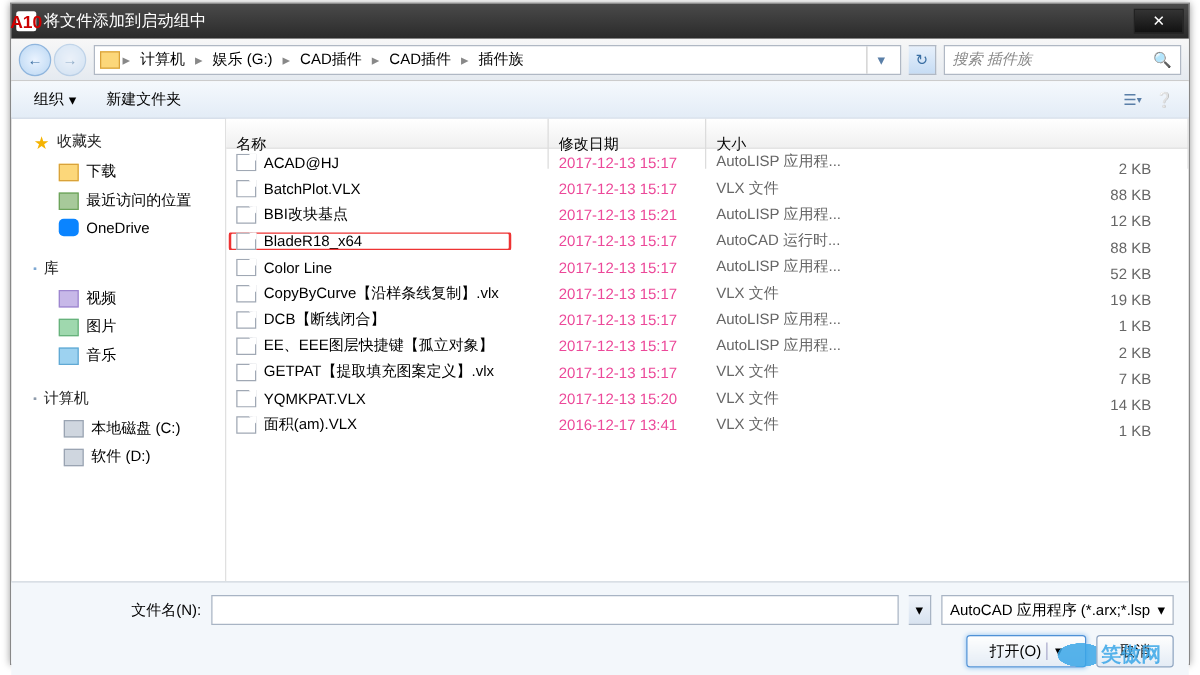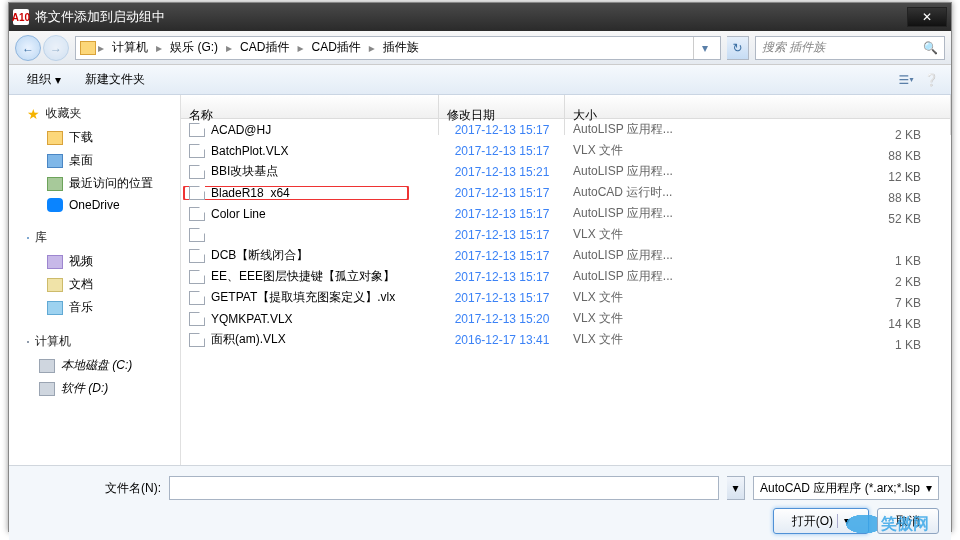--- a/index.html
+++ b/index.html
@@ -1,19 +1,19 @@
 <!DOCTYPE html>
 <html><head>
 <meta charset="utf-8">
 <style>
 * { margin: 0; padding: 0; box-sizing: border-box; font-family: "Microsoft YaHei", sans-serif; font-size: 12px; }
 body { background: #fff; width: 960px; height: 540px; overflow: hidden; }
 .window { width: 944px; height: 530px; margin: 2px auto; border: 1px solid #888; background: #fff; box-shadow: 0 0 6px rgba(0,0,0,0.4); }
 .titlebar { height: 28px; background: linear-gradient(#4a4a4a, #2a2a2a); display: flex; align-items: center; padding: 0 4px; }
-.titlebar-icon { width: 16px; height: 16px; background: #fff; border-radius: 2px; display: flex; align-items: center; justify-content: center; margin-right: 6px; font-size: 10px; color: #c00; font-weight: bold; }
+.titlebar-icon { width: 16px; height: 16px; background: #fff; border-radius: 2px; display: flex; align-items: center; justify-content: center; margin-right: 6px; font-size: 14px; color: #c00; font-weight: bold; }
 .titlebar-text { color: #fff; font-size: 13px; flex: 1; }
 .winbtns { display: flex; }
 .winbtn { width: 40px; height: 20px; display: flex; align-items: center; justify-content: center; color: #fff; background: linear-gradient(#555,#333); margin-left: 2px; border: 1px solid #222; }
 .winbtn.close { background: linear-gradient(#333,#111); }
 .navbar { height: 34px; background: linear-gradient(#f7f7f7,#e5eaf0); border-bottom: 1px solid #ccc; display: flex; align-items: center; padding: 0 6px; gap: 6px; }
 .navarrows { display: flex; gap: 2px; }
 .navarrow { width: 26px; height: 26px; border-radius: 50%; background: radial-gradient(#eaf3ff,#b9d6f2); border: 1px solid #8fb5dd; display: flex; align-items: center; justify-content: center; color: #3b6fa3; }
 .navarrow.disabled { opacity: 0.5; }
 .loc { flex: 1; height: 24px; border: 1px solid #b0b8c4; background: #fff; display: flex; align-items: center; padding: 0 4px; gap: 2px; }
 .loc .ficon { width: 16px; height: 14px; background: #fcd77a; border: 1px solid #d9a23a; }
@@ -39,33 +39,33 @@
 .icon.desk { background: #7fb7e8; border: 1px solid #4a86c4; }
 .icon.clock { background: #a7c99a; border: 1px solid #6da35b; }
 .icon.cloud { background: #0a84ff; border-radius: 4px; }
 .icon.lib { background: #b9d6f2; border: 1px solid #7fa8d1; }
 .icon.video { background: #c7b8e8; border: 1px solid #9d86cf; }
 .icon.pic { background: #9fd8ae; border: 1px solid #67b27c; }
 .icon.doc { background: #f0e3a8; border: 1px solid #cdbb6b; }
 .icon.music { background: #9dd2f0; border: 1px solid #61a9d4; }
 .icon.pc { background: #bcc5d0; border: 1px solid #8f9bab; }
 .icon.disk { background: #cfd6df; border: 1px solid #9aa4b2; }
-.sb-comp { padding-left: 30px; font-style: italic; }
+.sb-comp { padding-left: 42px; }
 .main { flex: 1; display: flex; flex-direction: column; }
 .cols { display: flex; height: 24px; background: linear-gradient(#fff,#f0f0f0); border-bottom: 1px solid #dcdcdc; }
 .col { border-right: 1px solid #dcdcdc; padding: 20px 8px; display: flex; align-items: center; }
 .col-name { width: 258px; }
 .col-date { width: 126px; }
 .col-type { width: 122px; }
 .col-size { flex: 1; justify-content: flex-start; }
 .rows { flex: 1; overflow: auto; }
 .row { display: flex; height: 21px; align-items: center; }
 .cell { padding: 0 8px; overflow: hidden; white-space: nowrap; text-overflow: ellipsis; }
 .c-name { width: 258px; display: flex; align-items: center; gap: 6px; }
-.c-date { width: 126px; color: #3b82f6; text-align: center; }
+.c-date { width: 126px; color: #ec4899; }
 .c-type { width: 122px; color: #666; }
 .c-size { flex: 1; text-align: right; padding-right: 30px; color: #666; margin-top: 10px; }
 .ficon2 { width: 16px; height: 14px; background: #fff; border: 1px solid #a0a8b4; position: relative; display: inline-block; flex: none; }
 .ficon2::after { content: ''; position: absolute; top: -1px; right: -1px; border: 3px solid transparent; border-top-color: #fff; border-right-color: #fff; }
 .highlighted .c-name { position: relative; }
 .highlighted .c-name::before { content: ''; position: absolute; left: 2px; right: 30px; top: -1px; bottom: -1px; border: 2px solid #e33; border-radius: 3px; }
 .bottom { border-top: 1px solid #d0d6dd; padding: 10px 12px; display: flex; flex-direction: column; gap: 8px; background: #f3f7fb; }
 .frow { display: flex; align-items: center; gap: 8px; }
 .flabel { width: 140px; text-align: right; }
 .finput { flex: 1; height: 24px; border: 1px solid #a8b4c4; background: #fff; }
@@ -151,44 +151,40 @@
       <div class="sb-group">
         <div class="sb-head">
             <span class="star">★</span>
             <span>收藏夹</span>
           </div>
         <div class="sb-item">
             <span class="icon folder"></span>
             <span>下载</span>
           </div>
         <div class="sb-item">
-            <span class="icon desk"></span>
-            <span>桌面</span>
-          </div>
-        <div class="sb-item">
             <span class="icon clock"></span>
             <span>最近访问的位置</span>
           </div>
         <div class="sb-item">
             <span class="icon cloud"></span>
             <span>OneDrive</span>
           </div>
       </div>
       <div class="sb-group">
         <div class="sb-head">
             <span class="icon lib"></span>
             <span>库</span>
           </div>
         <div class="sb-item">
             <span class="icon video"></span>
             <span>视频</span>
           </div>
         <div class="sb-item">
-            <span class="icon doc"></span>
-            <span>文档</span>
+            <span class="icon pic"></span>
+            <span>图片</span>
           </div>
         <div class="sb-item">
             <span class="icon music"></span>
             <span>音乐</span>
           </div>
       </div>
       <div class="sb-group">
         <div class="sb-head">
             <span class="icon pc"></span>
             <span>计算机</span>
@@ -252,23 +248,25 @@
               <span class="ficon2"></span>
               <span>Color Line</span>
             </div>
             <div class="cell c-date">2017-12-13 15:17</div>
             <div class="cell c-type">AutoLISP 应用程...</div>
             <div class="cell c-size">52 KB</div>
           </div>
           <div class="row">
             <div class="cell c-name">
               <span class="ficon2"></span>
-            </div>
-            <div class="cell c-date">2017-12-13 15:17</div>
-            <div class="cell c-type">VLX 文件</div>
+              <span>CopyByCurve【沿样条线复制】.vlx</span>
+            </div>
+            <div class="cell c-date">2017-12-13 15:17</div>
+            <div class="cell c-type">VLX 文件</div>
+            <div class="cell c-size">19 KB</div>
           </div>
           <div class="row">
             <div class="cell c-name">
               <span class="ficon2"></span>
               <span>DCB【断线闭合】</span>
             </div>
             <div class="cell c-date">2017-12-13 15:17</div>
             <div class="cell c-type">AutoLISP 应用程...</div>
             <div class="cell c-size">1 KB</div>
           </div>

